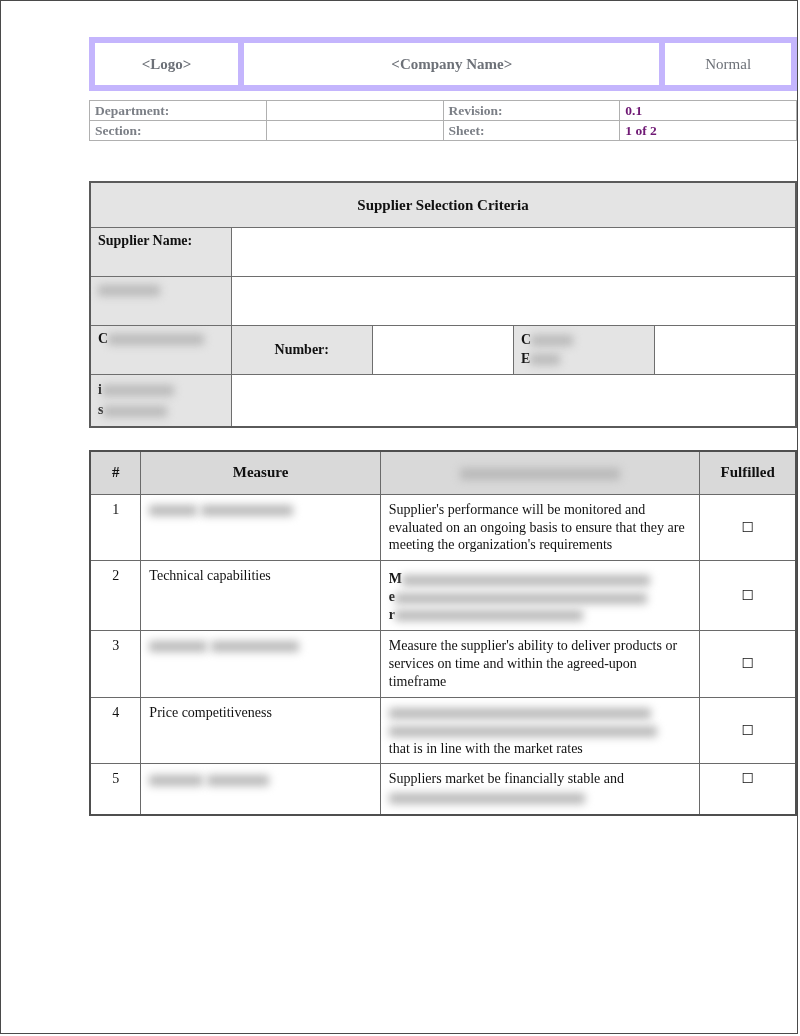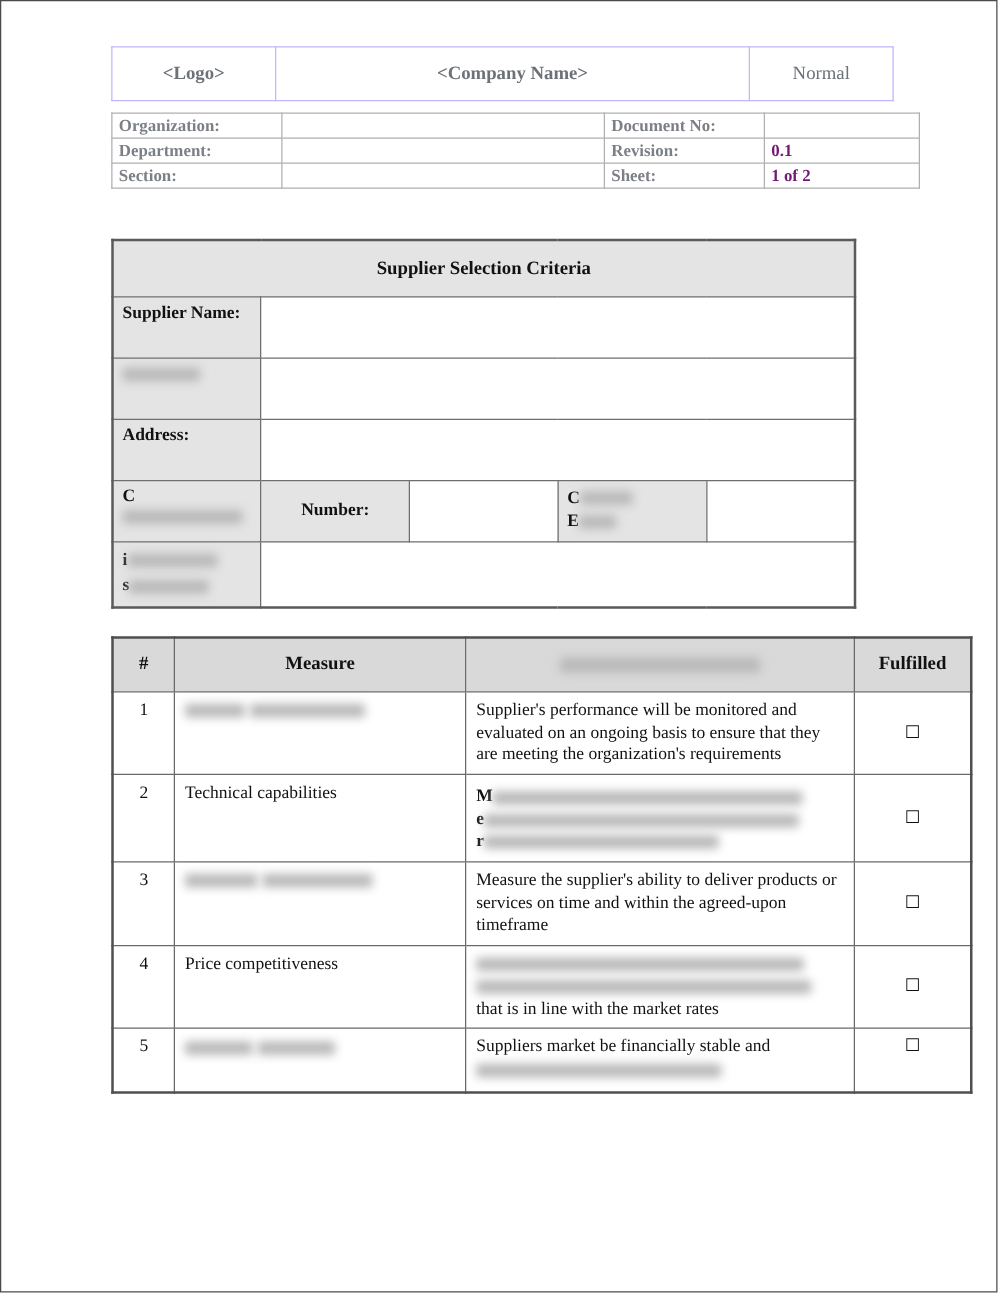--- a/index.html
+++ b/index.html
@@ -27,30 +27,30 @@
     position: absolute;
     left: 88px;
     top: 36px;
     width: 624px;
   }
 
   
   table {
     border-collapse: collapse;
     table-layout: fixed;
-    width: 596px;
+    width: 708px;
   }
   td, th {
     padding: 0;
     vertical-align: middle;
   }
 
   
   .hdr-table td {
-    border: 1px solid #c4b5fd;
+    border: 6px solid #c4b5fd;
     height: 42px;
     text-align: center;
     color: #6d7178;
     font-size: 15px;
   }
   .hdr-logo   { font-weight: bold; }
   .hdr-coname { font-weight: bold; font-size: 16px; }
   .hdr-status { font-weight: normal; font-size: 15px; }
 
   
@@ -180,26 +180,20 @@
         <td class="hdr-logo" style="width:130px;">&lt;Logo&gt;</td>
         <td class="hdr-coname" style="width:378px;">&lt;Company Name&gt;</td>
         <td class="hdr-status" style="width:114px;">Normal</td>
       </tr>
     </tbody>
       </table>
 
 
     <table class="info-table">
       <tbody>
-          <tr>
-        <td style="width:130px;">Organization:</td>
-        <td style="width:252px;" class="val fld"></td>
-        <td style="width:122px;">Document No:</td>
-        <td style="width:118px;" class="val"></td>
-      </tr>
       <tr>
         <td>Department:</td>
         <td class="val fld"></td>
         <td>Revision:</td>
         <td class="val">0.1</td>
       </tr>
       <tr>
         <td>Section:</td>
         <td class="val fld"></td>
         <td>Sheet:</td>
@@ -219,24 +213,20 @@
         <td class="fld" colspan="4"></td>
       </tr>
 
       <tr>
         <td class="lbl tall">
           <span class="redact" style="width:62px;"></span>
         </td>
         <td class="fld" colspan="4"></td>
       </tr>
 
-      <tr>
-        <td class="lbl tall">Address:</td>
-        <td class="fld" colspan="4"></td>
-      </tr>
 
       <tr>
         <td class="lbl tall">
           <span class="redact-peek">C</span><span class="redact" style="width:96px;"></span>
         </td>
         <td class="lbl" style="width:72px;vertical-align:middle !important;text-align:center;">Number:</td>
         <td class="fld" style="width:176px;"></td>
         <td class="lbl" style="width:74px;line-height:1.35;">
           <span class="redact-peek">C</span><span class="redact" style="width:42px;"></span><br>
           <span class="redact-peek">E</span><span class="redact" style="width:30px;"></span>

